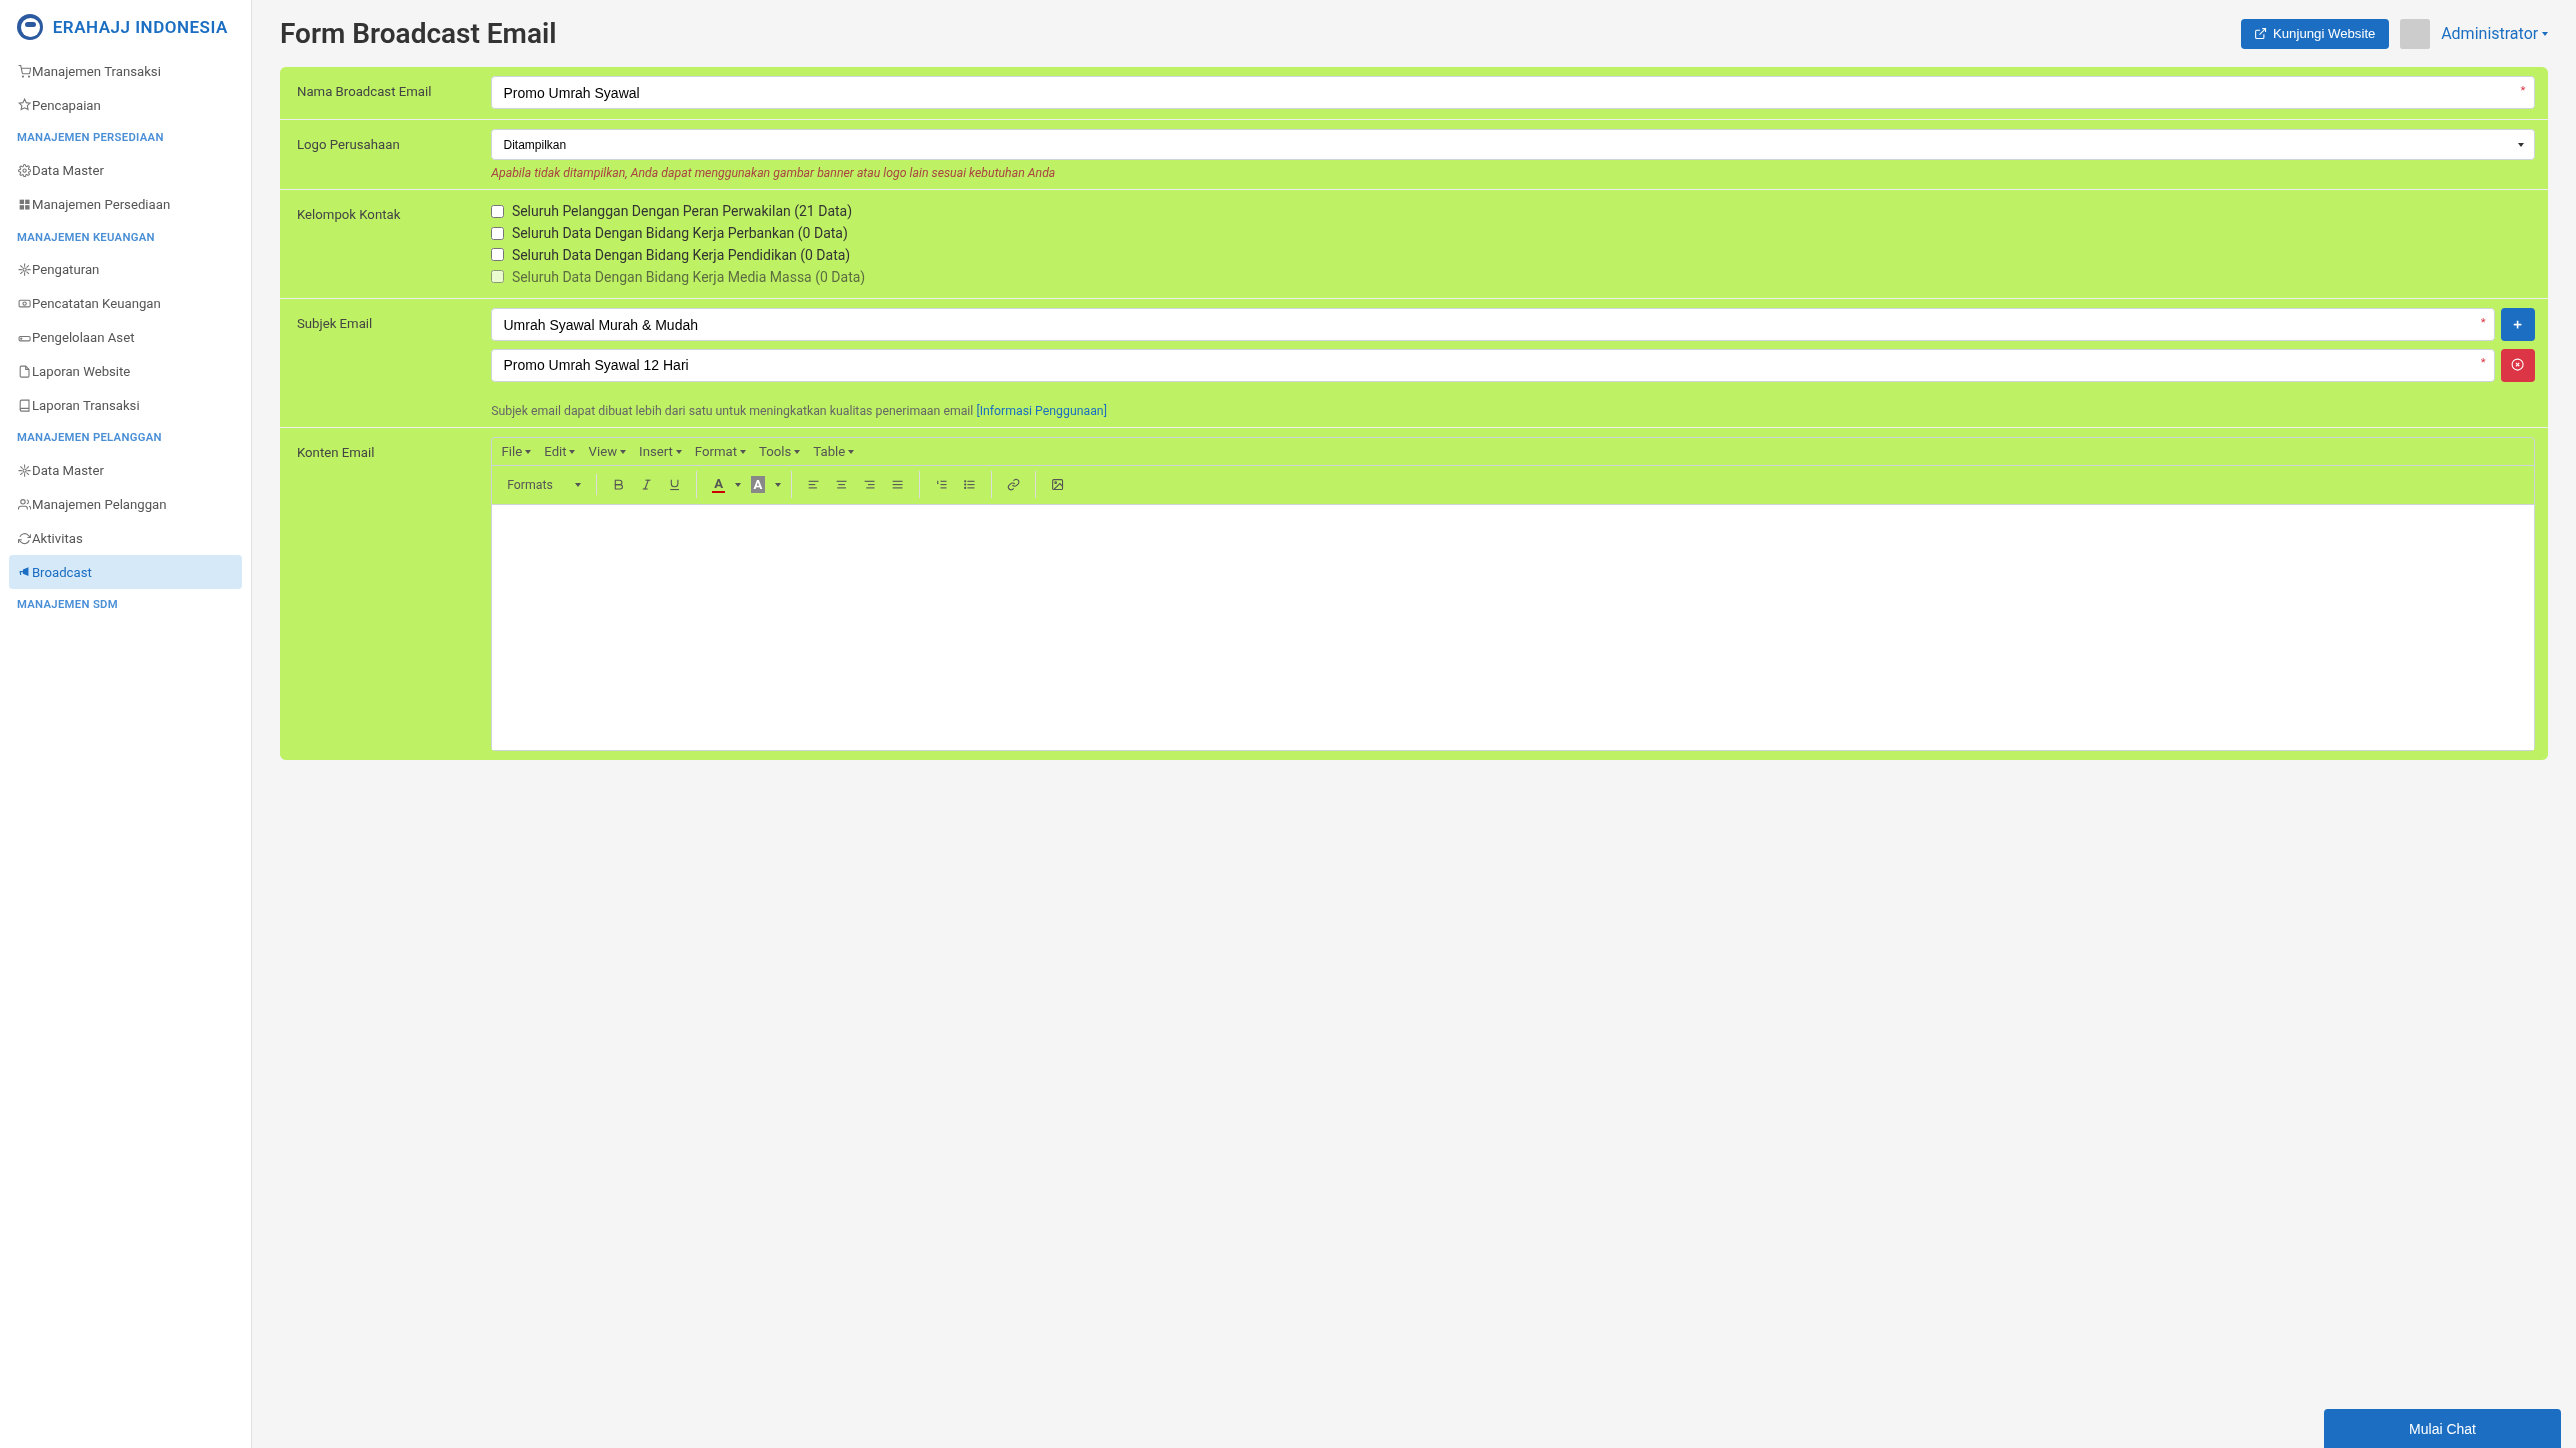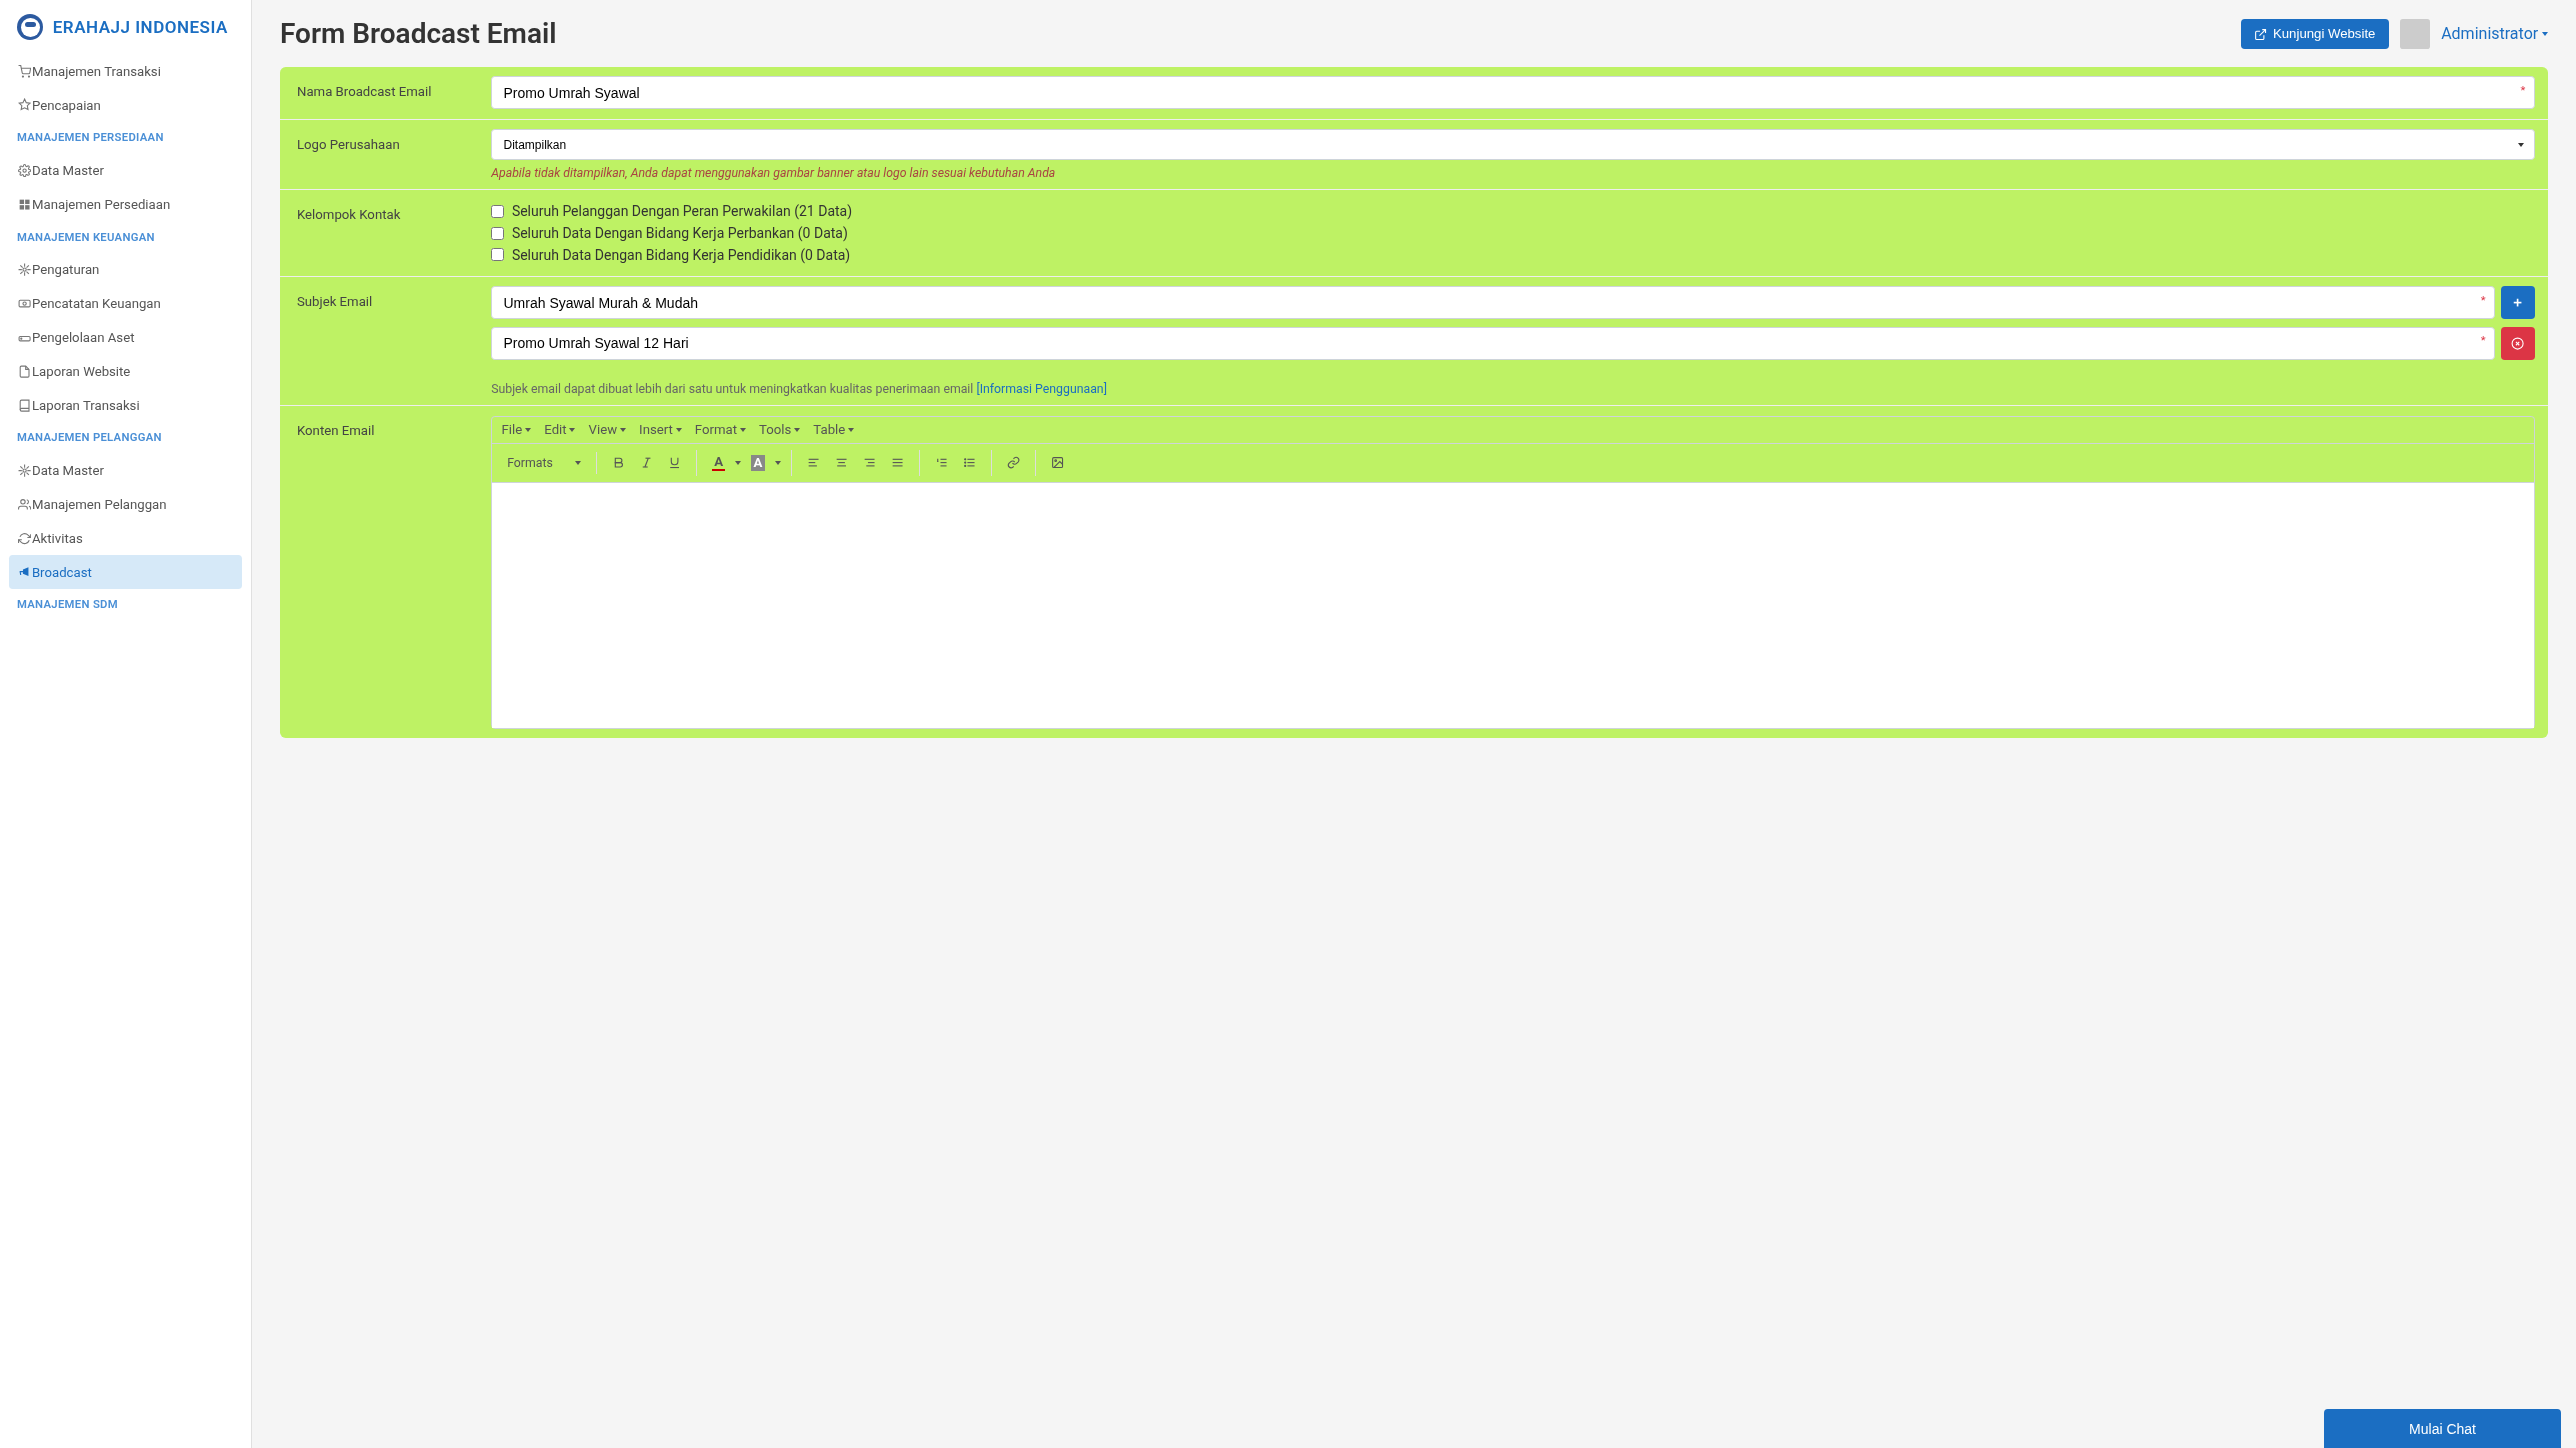--- a/index.html
+++ b/index.html
@@ -13,21 +13,21 @@
 .sidebar-title { color: #1b6ec2; font-size: 17px; font-weight: 600; letter-spacing: 0.5px; }
 .nav-section-title { padding: 9.4px 17px; color: #4a8fd6; font-size: 11.3px; font-weight: 600; letter-spacing: 0.3px; }
 .nav-item { display: flex; align-items: flex-start; gap: 0; padding: 9.4px 17px; color: #555; cursor: pointer; }
 .nav-item.active { background: #d6e9f8; color: #1b6ec2; border-radius: 3.8px; margin: 0 9.4px; padding: 9.4px 7.5px; }
 .nav-icon { width: 15px; height: 15px; display: flex; align-items: center; justify-content: center; color: #777; flex-shrink: 0; }
 .nav-item.active .nav-icon { color: #1b6ec2; }
 .main { flex: 1; overflow-y: auto; }
 .topbar { display: flex; align-items: center; justify-content: space-between; padding: 17px 28px; }
 .page-title { font-size: 28px; font-weight: 600; color: #333; text-align: right; }
 .topbar-right { display: flex; align-items: center; gap: 11.3px; }
-.btn-visit { background: #1b6ec2; color: #fff; border: none; padding: 7.5px 13.2px; border-radius: 3.8px; font-size: 13.2px; cursor: pointer; display: flex; align-items: flex-end; gap: 5.7px; }
+.btn-visit { background: #1b6ec2; color: #fff; border: none; padding: 7.5px 13.2px; border-radius: 3.8px; font-size: 13.2px; cursor: pointer; display: flex; align-items: center; gap: 5.7px; }
 .avatar { width: 30px; height: 30px; background: #ccc; border-radius: 2.8px; }
 .admin-link { color: #1b6ec2; font-size: 16px; cursor: pointer; display: flex; align-items: center; gap: 3.8px; }
 .form-card { background: #bef264; margin: 0 28px 28px; border-radius: 5.7px; overflow: hidden; }
 .form-row { display: flex; border-bottom: 0.9px solid #eee; }
 .form-label { width: 198px; padding: 17px; color: #444; flex-shrink: 0; }
 .form-control { flex: 1; padding: 9.4px 13.2px; }
 .input-text { width: 100%; border: 0.9px solid #ced4da; border-radius: 3.8px; padding: 7.5px 11.3px; font-size: 14px; position: relative; }
 .input-wrapper { position: relative; }
 .required-mark { position: absolute; right: 9.4px; top: 7.5px; color: #dc3545; font-size: 11.3px; }
 .select { width: 100%; border: 0.9px solid #ced4da; border-radius: 3.8px; padding: 7.5px 11.3px; font-size: 12px; background: #fff; appearance: none; }
@@ -251,20 +251,24 @@
               <span>Seluruh Pelanggan Dengan Peran Perwakilan (21 Data)</span>
             </label>
             <label class="checkbox-row">
               <input type="checkbox" style="">
               <span>Seluruh Data Dengan Bidang Kerja Perbankan (0 Data)</span>
             </label>
             <label class="checkbox-row">
               <input type="checkbox" style="">
               <span>Seluruh Data Dengan Bidang Kerja Pendidikan (0 Data)</span>
             </label>
+            <label class="checkbox-row checkbox-cut">
+              <input type="checkbox" style="">
+              <span>Seluruh Data Dengan Bidang Kerja Media Massa (0 Data)</span>
+            </label>
           </div>
         </div>
       </div>
 
       <div class="form-row">
         <div class="form-label">Subjek Email</div>
         <div class="form-control">
           <div class="subject-row">
             <div class="input-wrapper">
               <input type="text" class="input-text" value="Umrah Syawal Murah &amp; Mudah" style="">

